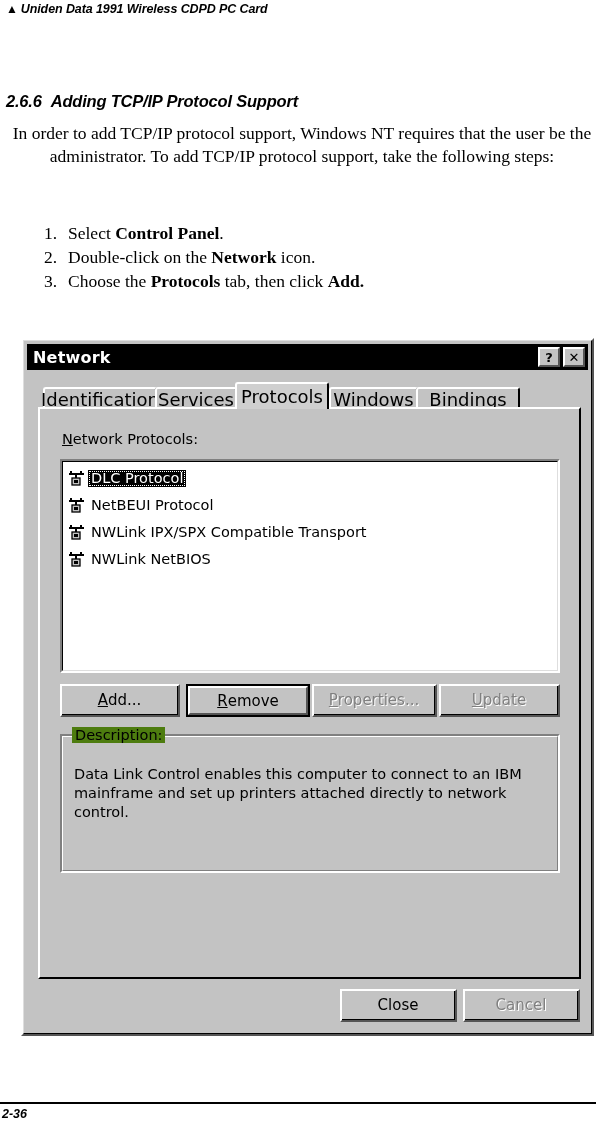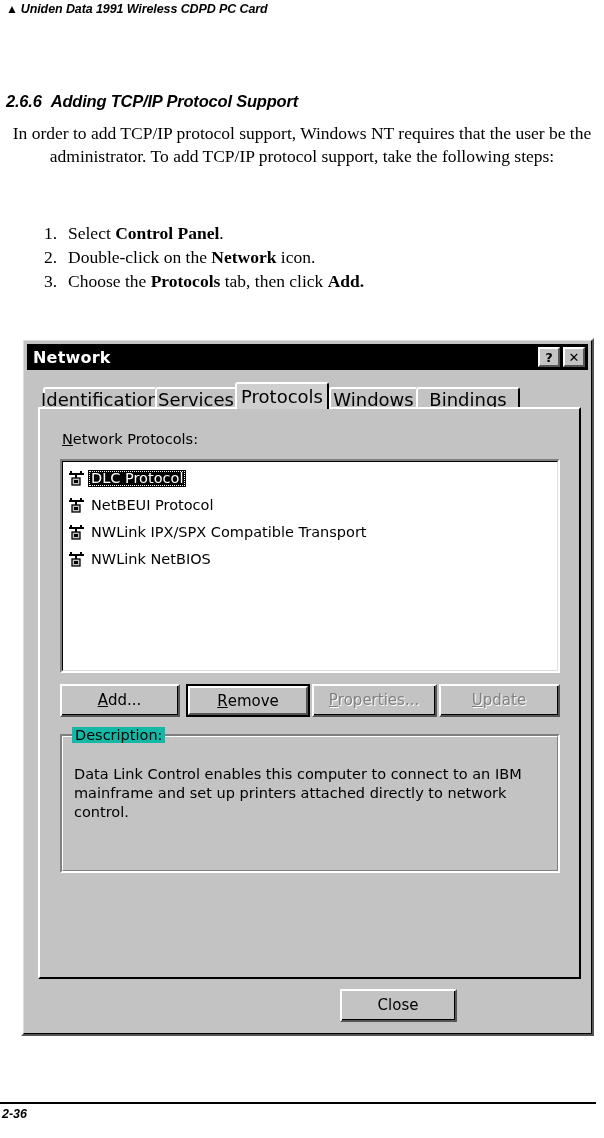--- a/index.html
+++ b/index.html
@@ -300,21 +300,21 @@
     position: absolute;
     left: 0; top: 0; right: 0; bottom: 0;
     border-top: 1px solid #ffffff;
     border-left: 1px solid #ffffff;
     border-right: 1px solid #808080;
     border-bottom: 1px solid #808080;
   }
   .gb-title {
     position: absolute;
     left: 10px; top: -9px;
-    background: #14b8a6;
+    background: #4d7c0f;
     padding: 0 3px;
     font-size: 14.5px;
     color: #000;
     z-index: 2;
   }
   .gb-body {
     position: absolute;
     left: 12px; top: 29px;
     width: 470px;
     font-size: 14.5px;
@@ -474,19 +474,22 @@
       <div class="gb-title">Description:</div>
       <div class="gb-body">Data Link Control enables this computer to connect to an IBM mainframe and set up printers attached directly to network control.</div>
     </div>
 
   </div>
 
   <div class="bottombtns">
     <div class="btn" style="left:0px; width:117px;">
       <span class="inner">Close</span>
     </div>
+    <div class="btn disabled" style="left:123px; width:117px;">
+      <span class="inner">Cancel</span>
+    </div>
   </div>
 
  </div>
 </div>
 
 <div class="page-footer-rule"></div>
 <div class="page-footer">2-36</div>
 
 </body></html>

